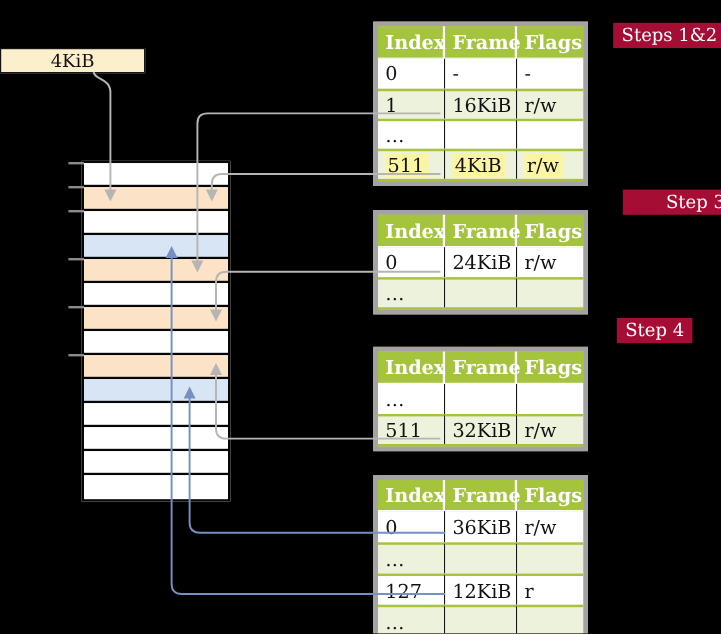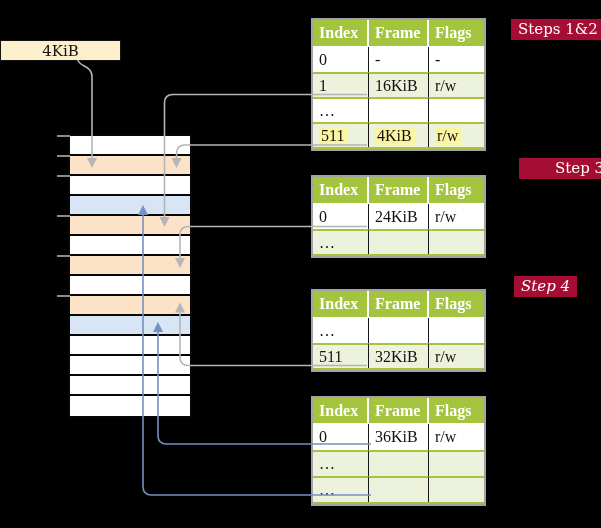--- a/index.html
+++ b/index.html
@@ -8,29 +8,29 @@
   
   .frame-box{position:absolute;left:0px;top:40px;width:119px;height:19px;
     background:var(--cream);border:1px solid #141414;display:flex;align-items:center;justify-content:center;
     font-size:15px;color:#111;}
   
   .step-label{position:absolute;background:var(--red);color:#fff;font-size:15px;
     padding:1px 7px 2px 7px;white-space:nowrap;}
   #step0{left:188px;top:41px;}
   #steps12{left:511px;top:19px;}
   #step3{left:519px;top:158px;padding-left:36px;}
-  #step4{left:514px;top:276px;font-style:italic;}
+  #step4{left:514px;top:265px;}
   
   .memory-col{position:absolute;left:68px;top:134px;width:124px;height:284px;
     border:2px solid #060606;box-sizing:border-box;background:#fff;}
   .mrow{height:20px;box-sizing:border-box;border-bottom:2px solid #060606;}
   .mrow:last-child{border-bottom:none;height:18px;}
   .tick{position:absolute;left:57px;width:13px;height:2px;background:#8c8c8c;}
   
-  .ptable{position:absolute;left:311px;width:171px;border:2px solid #a3a3a3;background:#fdba74;box-sizing:content-box;font-family:Liberation Serif, serif;}
+  .ptable{position:absolute;left:311px;width:171px;border:4px solid #a3a3a3;background:#fdba74;box-sizing:content-box;}
   #ptable-0{top:18px;} #ptable-1{top:175px;} #ptable-2{top:289px;} #ptable-3{top:396px;}
   .ptable table{border-collapse:separate;border-spacing:0;width:100%;table-layout:fixed;
     border-bottom:2px solid var(--green);}
   .ptable col.c0{width:56px;} .ptable col.c1{width:60px;} .ptable col.c2{width:55px;}
   .ptable th{background:var(--green);color:#fff;font-weight:bold;font-size:16px;text-align:left;
     padding:0 0 0 6px;height:27px;box-sizing:border-box;border-right:2px solid #fff;border-bottom:1px solid #fff;}
   .ptable th:last-child{border-right:none;}
   .ptable td{font-size:16px;color:#111;text-align:left;padding:0 0 0 6px;height:25px;
     box-sizing:border-box;background:#fff;border-right:1px solid #161616;}
   .ptable td:last-child{border-right:none;}
@@ -187,20 +187,25 @@
           <tr>
             <td>0</td>
             <td>36KiB</td>
             <td>r/w</td>
           </tr>
           <tr class="shade">
             <td>…</td>
             <td></td>
             <td></td>
           </tr>
+          <tr>
+            <td>127</td>
+            <td>12KiB</td>
+            <td>r</td>
+          </tr>
           <tr class="shade">
             <td>…</td>
             <td></td>
             <td></td>
           </tr>
         </tbody>
       </table>
     </div>
 
   <svg class="connectors" width="601" height="528" viewBox="0 0 601 528">

